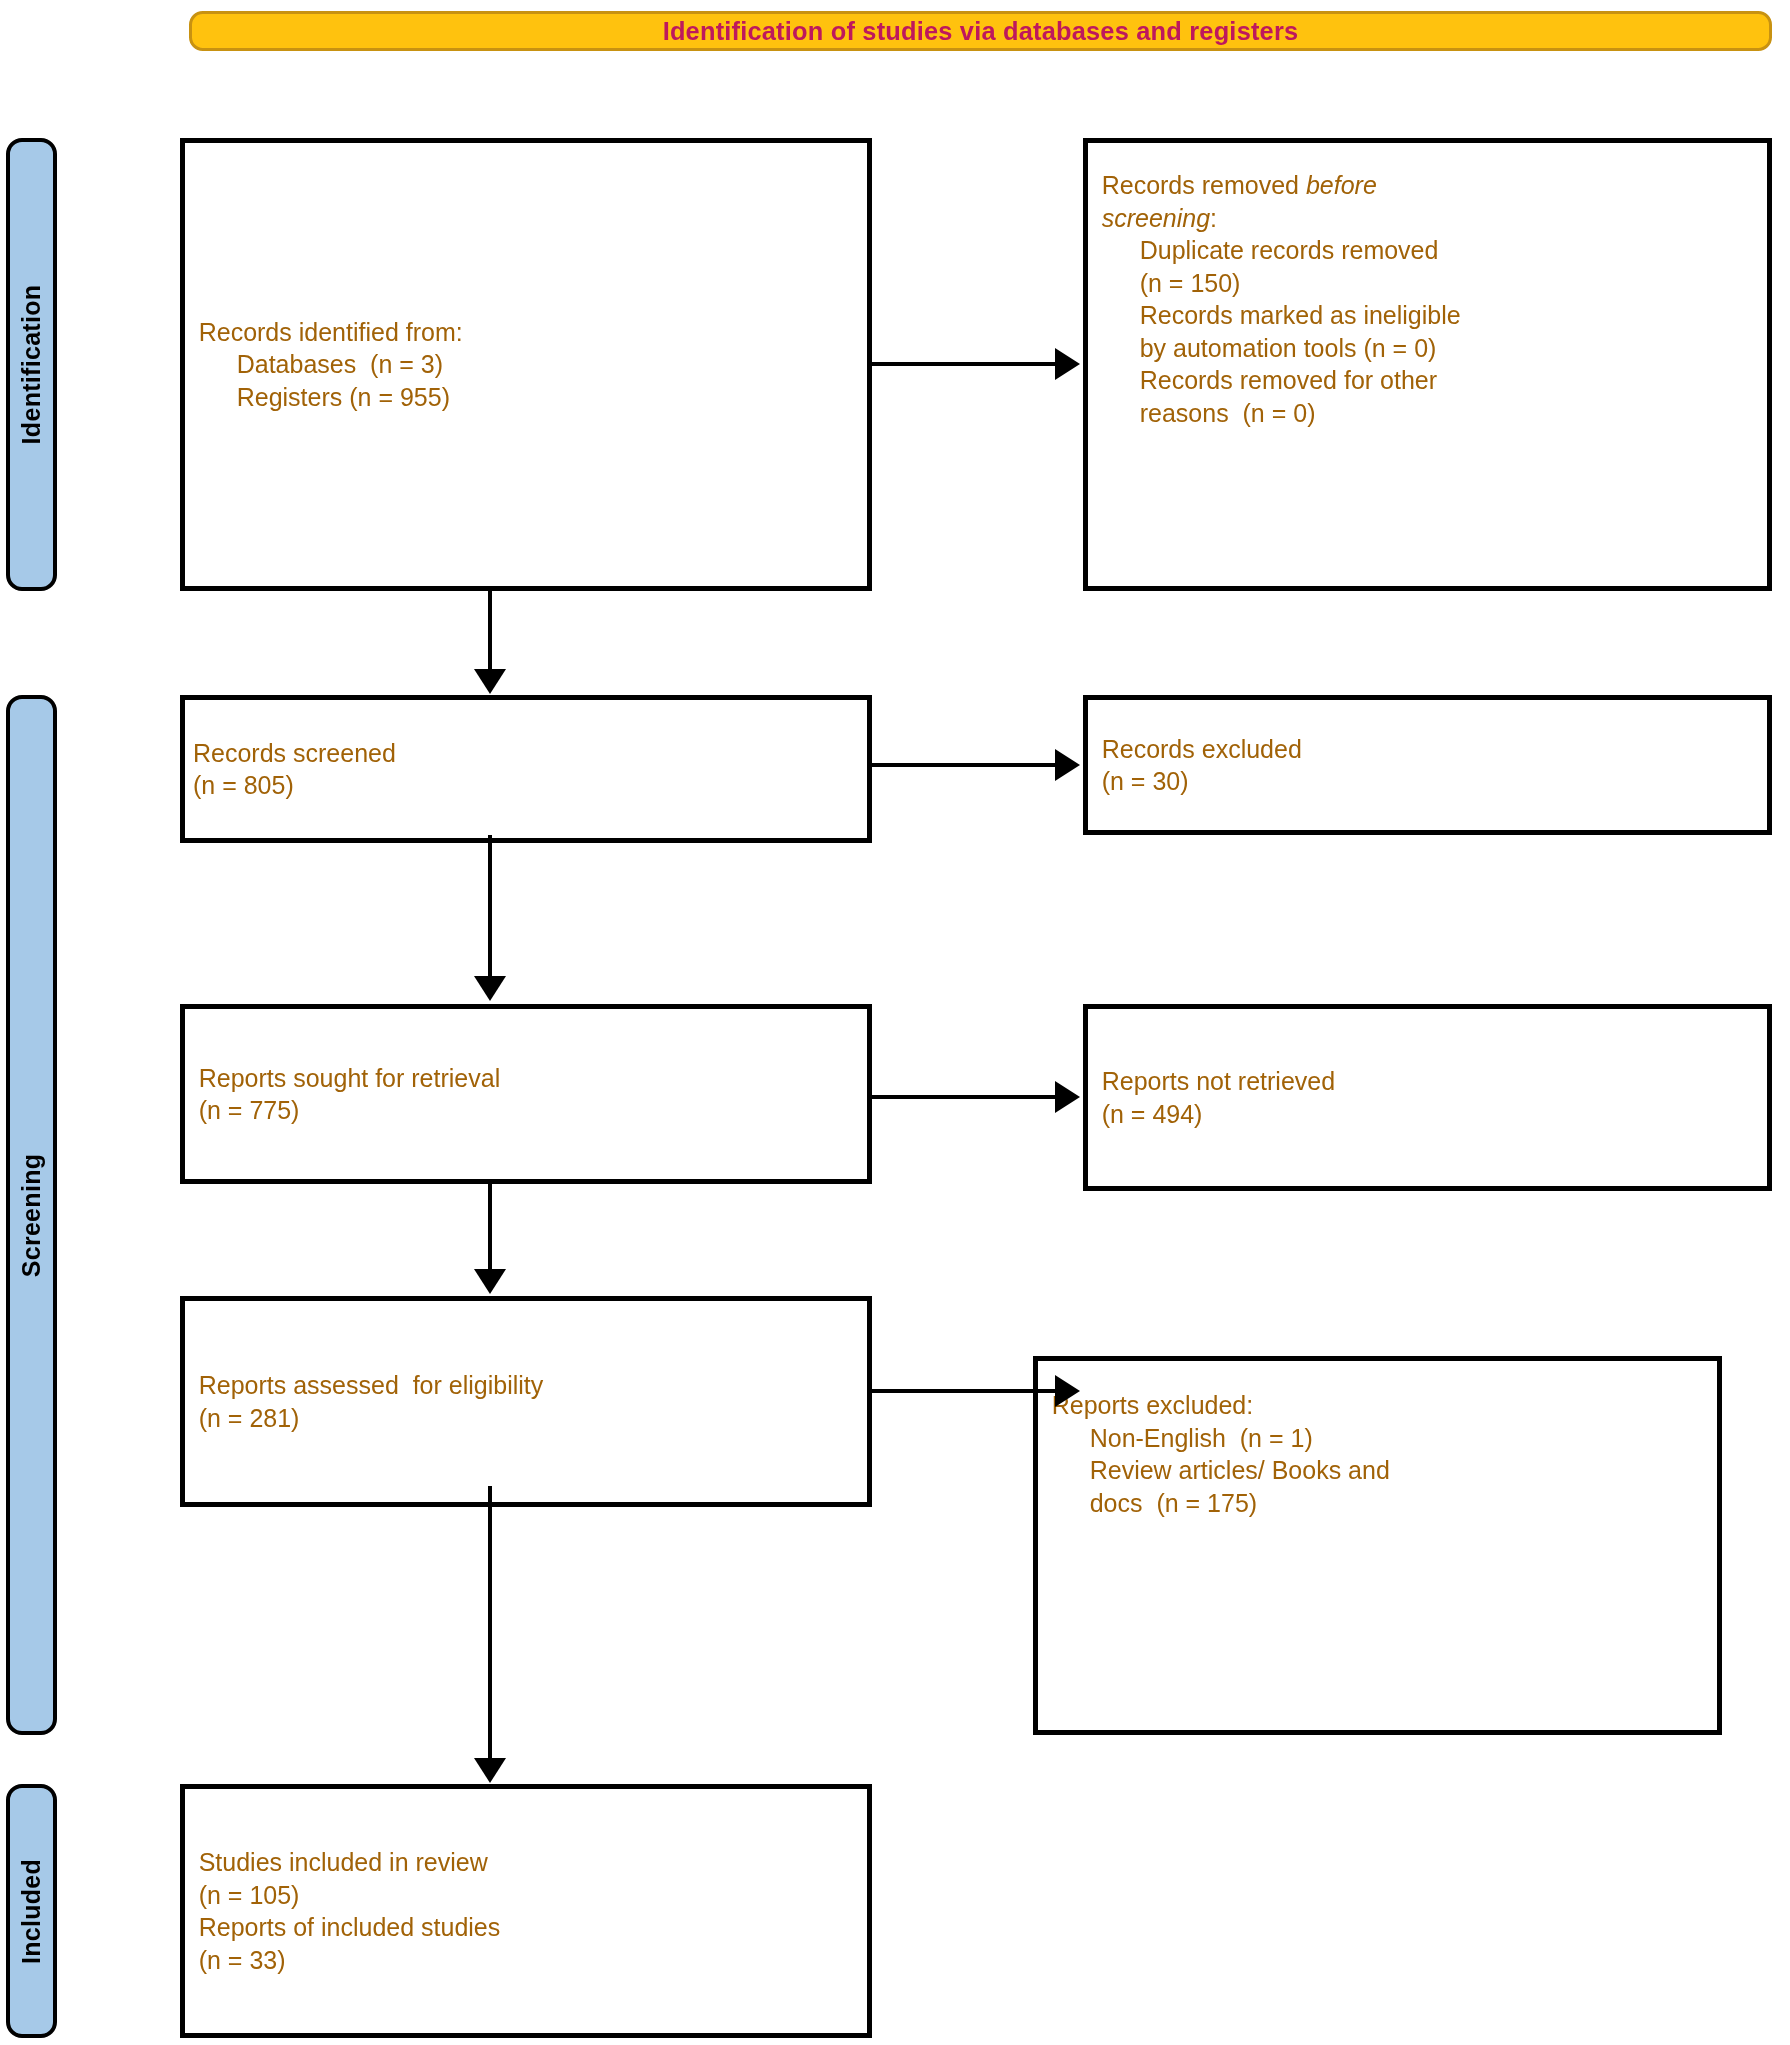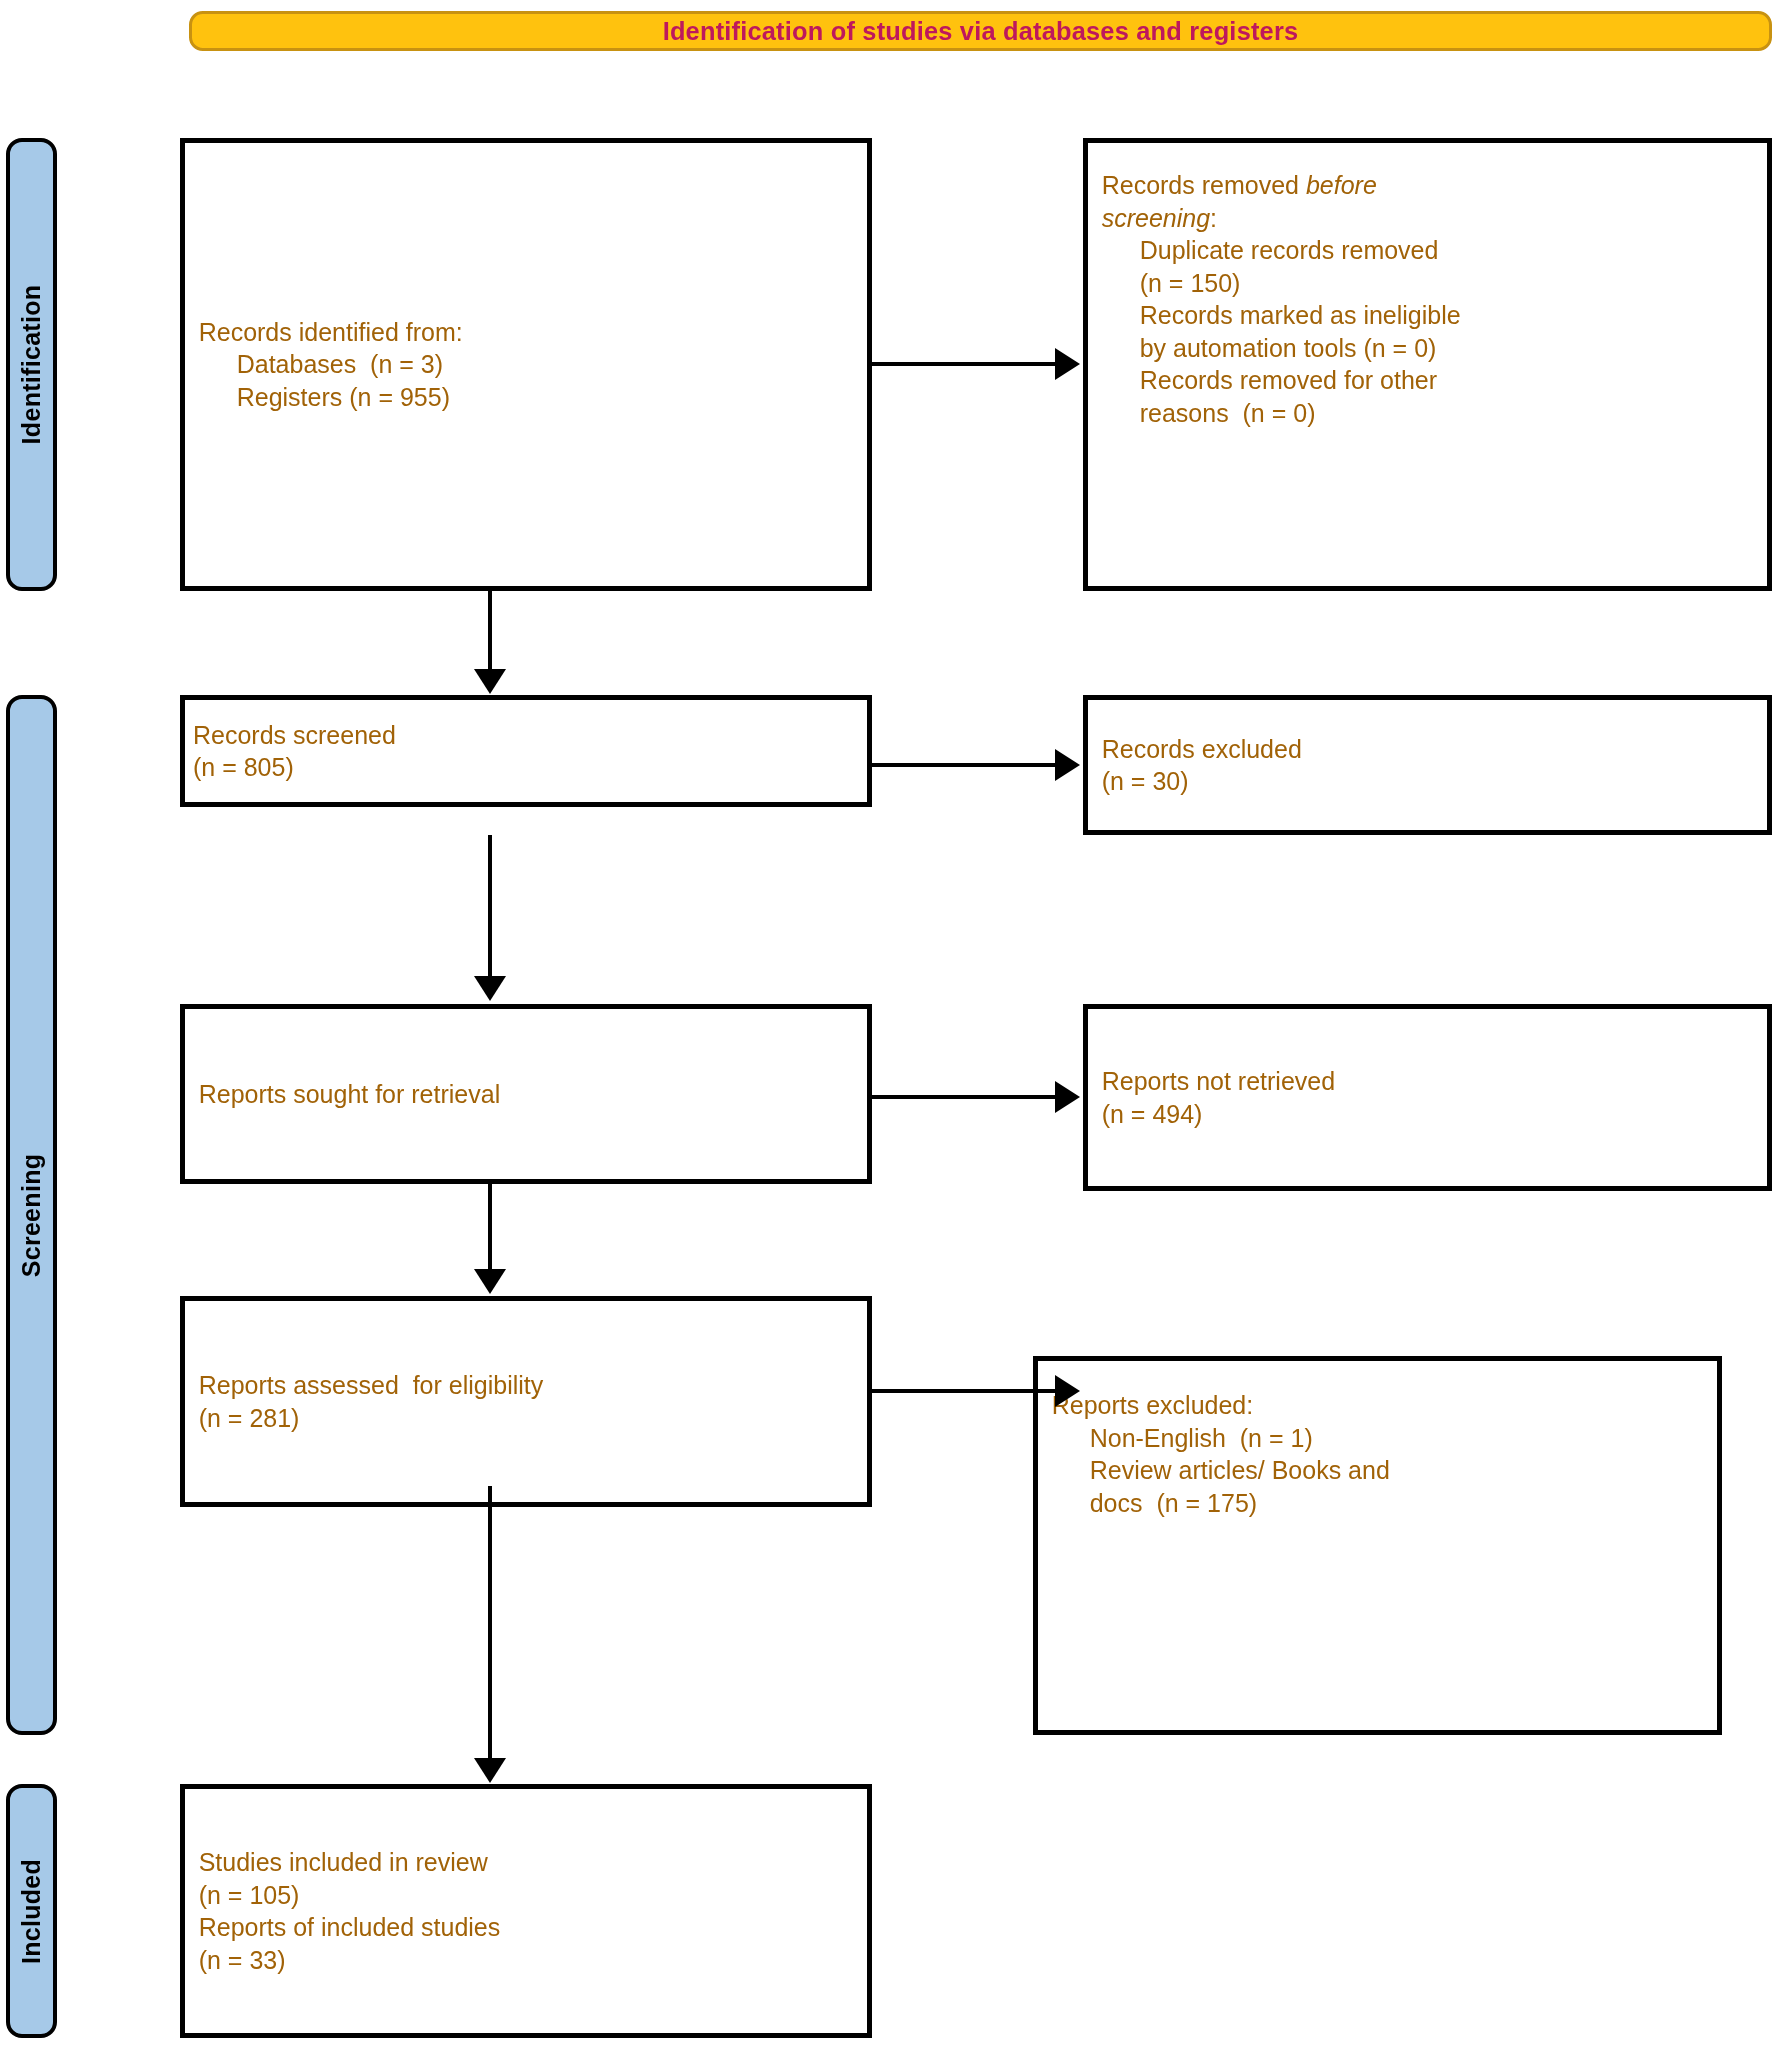--- a/index.html
+++ b/index.html
@@ -41,21 +41,21 @@
   }
   .box-inner{width:100%;}
   .line{
     font-size:25px;color:#a16207;line-height:1.30;white-space:pre-wrap;
   }
   .line.indent{padding-left:38px;}
   .em{font-style:italic;}
 
   
   #box-identified {left:180px;  top:138px;  width:692px; height:453px;}
-  #box-screened   {left:180px;  top:695px; width:692px; height:112px;padding-left:8px;}
+  #box-screened   {left:180px;  top:695px; width:692px; height:148px;padding-left:8px;}
   #box-sought     {left:180px;  top:1004px; width:692px; height:180px;}
   #box-assessed   {left:180px;  top:1296px; width:692px; height:211px;}
   #box-included   {left:180px;  top:1784px; width:692px; height:254px;}
   
   #box-removed    {left:1083px; top:138px;  width:689px; height:453px; align-items:flex-start; padding-top:26px;}
   #box-rec-excl   {left:1083px; top:695px; width:689px; height:140px;}
   #box-not-retr   {left:1083px; top:1004px; width:689px; height:187px;}
   #box-rep-excl   {left:1033px; top:1356px; width:689px; height:379px; align-items:flex-start; padding-top:28px;}
 
   
@@ -133,20 +133,21 @@
   </div>
 
   <div class="hline" style="left:872px;top:763px;width:186px;"></div>
   <div class="arrow-right" style="left:1055px;top:749px;"></div>
   <div class="vline" style="left:488px;top:835px;height:143px;"></div>
   <div class="arrow-down" style="left:474px;top:976px;"></div>
 
   <div class="box" id="box-sought">
     <div class="box-inner">
       <div class="line">Reports sought for retrieval</div>
+      <div class="line">(n = 775)</div>
     </div>
   </div>
 
   <div class="box" id="box-not-retr">
     <div class="box-inner">
       <div class="line">Reports not retrieved</div>
       <div class="line">(n = 494)</div>
     </div>
   </div>
 

